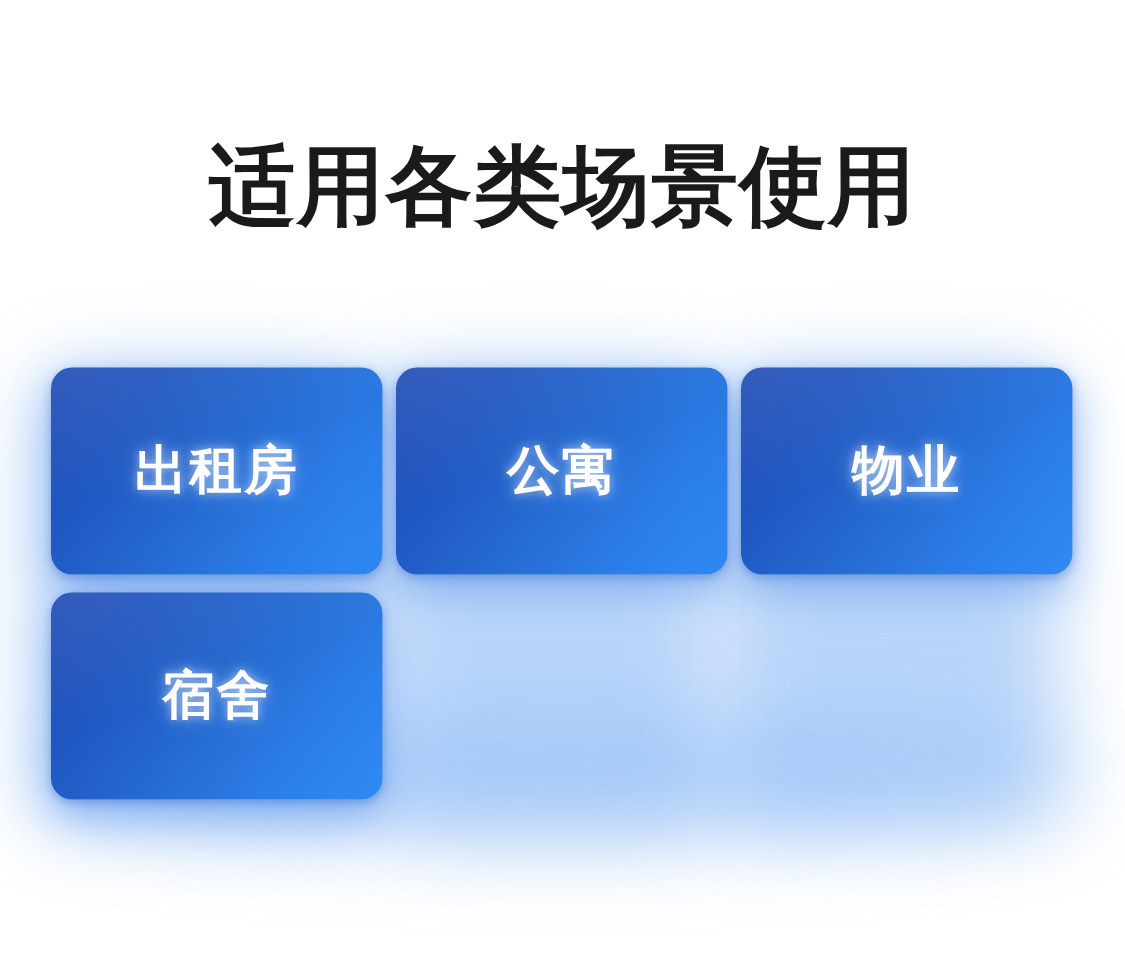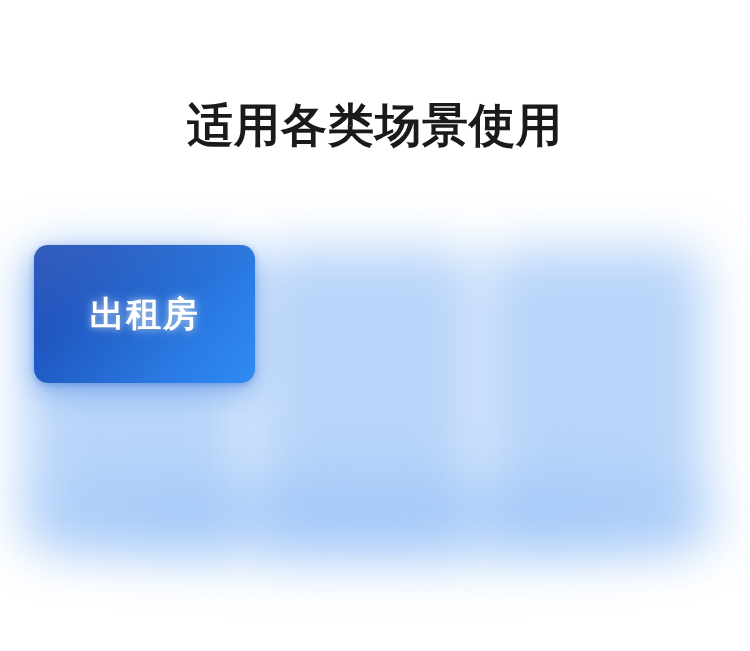--- a/index.html
+++ b/index.html
@@ -28,21 +28,21 @@
   .title-wrap {
     position: absolute;
     top: 96px;
     left: 0;
     width: 750px;
     text-align: center;
   }
 
   .page-title {
     display: inline-block;
-    font-size: 46px;
+    font-size: 58px;
     line-height: 58px;
     font-weight: 700;
     color: #1a1a1a;
     letter-spacing: 1px;
     font-family: "Liberation Sans", "DejaVu Sans", sans-serif;
     -webkit-font-smoothing: antialiased;
   }
 
   
   .glow-layer {
@@ -149,20 +149,29 @@
     <div class="glow-blob" style="left:466px; top:18px;  width:221px; height:300px;"></div>
     <div class="glow-bottom"></div>
   </div>
 
   <div class="tile-grid">
 
     <div class="tile">
       <span class="tile-label">出租房</span>
     </div>
 
+    <div class="tile">
+      <span class="tile-label">公寓</span>
+    </div>
 
+    <div class="tile">
+      <span class="tile-label">物业</span>
+    </div>
 
+    <div class="tile">
+      <span class="tile-label">宿舍</span>
+    </div>
 
 
 
   </div>
 
 </div>
 
 </body></html>

